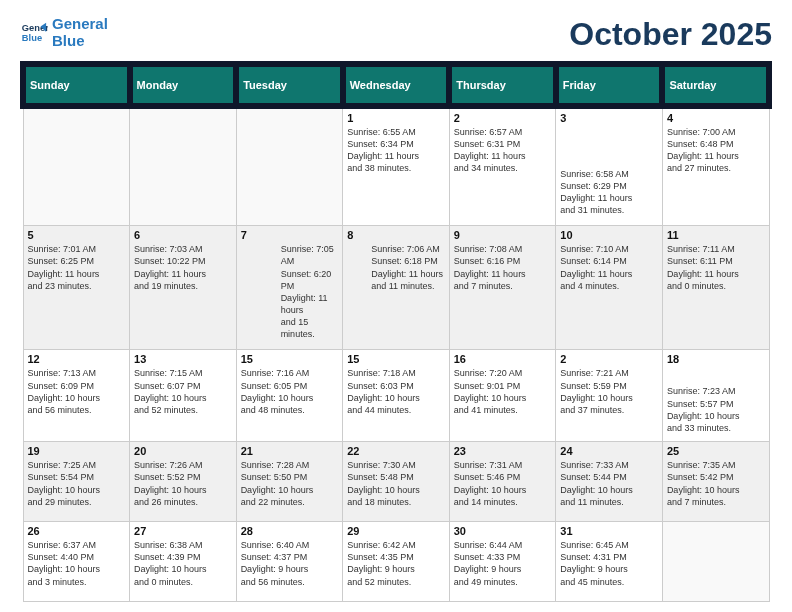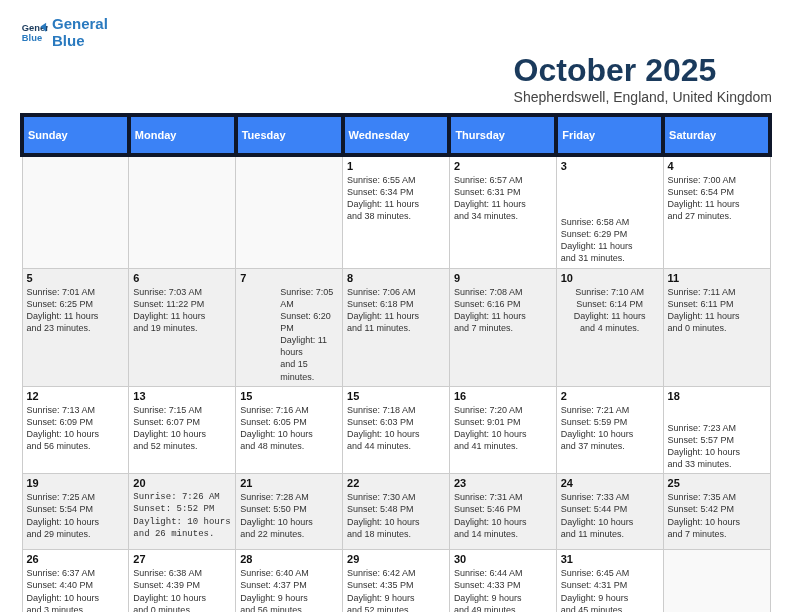--- a/index.html
+++ b/index.html
@@ -35,47 +35,46 @@
       line-height: 1.1;
     }
     .logo-text span {
       color: #2a7abf;
     }
     .logo-icon {
       width: 28px;
       height: 28px;
     }
     .title-block {
-      text-align: left;
-      margin-top: 36px;
+      text-align: center;
     }
     .month-title {
       font-size: 32px;
       color: #1a3a5c;
       font-weight: bold;
     }
     .location {
       font-size: 14px;
       color: #444;
     }
     .calendar {
       flex: 1;
       border: 1px solid #ccc;
       border-collapse: collapse;
       width: 100%;
       table-layout: fixed;
     }
     .calendar th {
-      background: #3b82f6;
+      background: #0f766e;
       color: #fff;
       font-size: 11px;
       font-weight: bold;
       padding: 12px 4px;
       text-align: left;
-      border: 4px solid #0f172a;
+      border: 6px solid #0f172a;
     }
     .calendar td {
       border: 1px solid #ccc;
       vertical-align: top;
       padding: 3px 4px;
       font-size: 9.5px;
       color: #222;
       width: calc(100% / 7);
       height: 76px;
     }
@@ -109,21 +108,20 @@
         <polygon points="22,8 28,4 28,14" fill="#2a7abf"></polygon>
       </svg>
       <div>
         <div class="logo-text">
           <span>General</span><br><span style="color:#2a7abf">Blue</span>
         </div>
       </div>
     </div>
     <div class="title-block">
       <div class="month-title">October 2025</div>
-      <div class="location">Shepherdswell, England, United Kingdom</div>
     </div>
   </div>
 
   <table class="calendar">
     <thead>
       <tr>
         <th>Sunday</th>
         <th>Monday</th>
         <th>Tuesday</th>
         <th>Wednesday</th>
@@ -154,64 +152,64 @@
           <td>
             <div class="day-number">3</div>
             <div class="day-info" style="white-space: pre-line; margin-top: 44px;">Sunrise: 6:58 AM
 Sunset: 6:29 PM
 Daylight: 11 hours
 and 31 minutes.</div>
           </td>
           <td>
             <div class="day-number">4</div>
             <div class="day-info" style="white-space: pre-line;">Sunrise: 7:00 AM
-Sunset: 6:54 PM
+Sunset: 6:48 PM
 Daylight: 11 hours
 and 27 minutes.</div>
           </td>
         </tr>
         <tr class="shaded">
           <td>
             <div class="day-number">5</div>
             <div class="day-info" style="white-space: pre-line;">Sunrise: 7:01 AM
 Sunset: 6:25 PM
 Daylight: 11 hours
 and 23 minutes.</div>
           </td>
           <td>
             <div class="day-number">6</div>
             <div class="day-info" style="white-space: pre-line;">Sunrise: 7:03 AM
-Sunset: 11:22 PM
+Sunset: 10:22 PM
 Daylight: 11 hours
 and 19 minutes.</div>
           </td>
           <td>
             <div class="day-number">7</div>
             <div class="day-info" style="white-space: pre-line; margin-left: 40px;">Sunrise: 7:05 AM
 Sunset: 6:20 PM
 Daylight: 11 hours
 and 15 minutes.</div>
           </td>
           <td>
             <div class="day-number">8</div>
-            <div class="day-info" style="white-space: pre-line;">Sunrise: 7:06 AM
+            <div class="day-info" style="white-space: pre-line; margin-left: 24px;">Sunrise: 7:06 AM
 Sunset: 6:18 PM
 Daylight: 11 hours
 and 11 minutes.</div>
           </td>
           <td>
             <div class="day-number">9</div>
             <div class="day-info" style="white-space: pre-line;">Sunrise: 7:08 AM
 Sunset: 6:16 PM
 Daylight: 11 hours
 and 7 minutes.</div>
           </td>
           <td>
             <div class="day-number">10</div>
-            <div class="day-info" style="white-space: pre-line; text-align: center;">Sunrise: 7:10 AM
+            <div class="day-info" style="white-space: pre-line;">Sunrise: 7:10 AM
 Sunset: 6:14 PM
 Daylight: 11 hours
 and 4 minutes.</div>
           </td>
           <td>
             <div class="day-number">11</div>
             <div class="day-info" style="white-space: pre-line;">Sunrise: 7:11 AM
 Sunset: 6:11 PM
 Daylight: 11 hours
 and 0 minutes.</div>
@@ -271,21 +269,21 @@
         <tr class="shaded">
           <td>
             <div class="day-number">19</div>
             <div class="day-info" style="white-space: pre-line;">Sunrise: 7:25 AM
 Sunset: 5:54 PM
 Daylight: 10 hours
 and 29 minutes.</div>
           </td>
           <td>
             <div class="day-number">20</div>
-            <div class="day-info" style="white-space: pre-line; font-family: Liberation Mono, monospace;">Sunrise: 7:26 AM
+            <div class="day-info" style="white-space: pre-line;">Sunrise: 7:26 AM
 Sunset: 5:52 PM
 Daylight: 10 hours
 and 26 minutes.</div>
           </td>
           <td>
             <div class="day-number">21</div>
             <div class="day-info" style="white-space: pre-line;">Sunrise: 7:28 AM
 Sunset: 5:50 PM
 Daylight: 10 hours
 and 22 minutes.</div>

